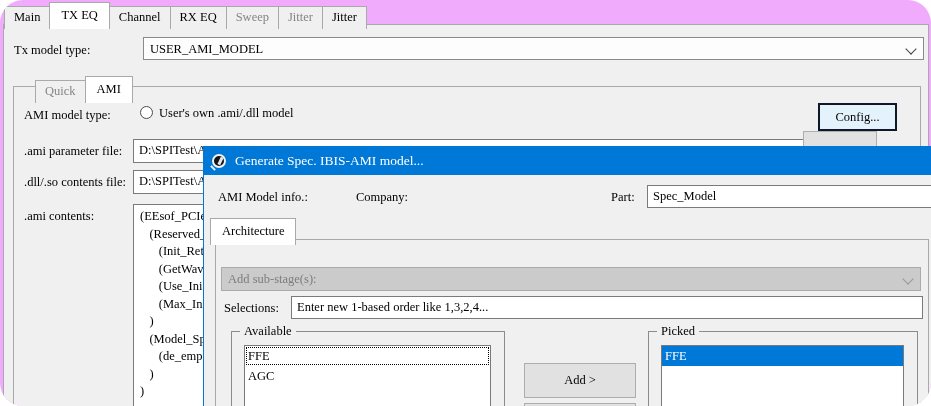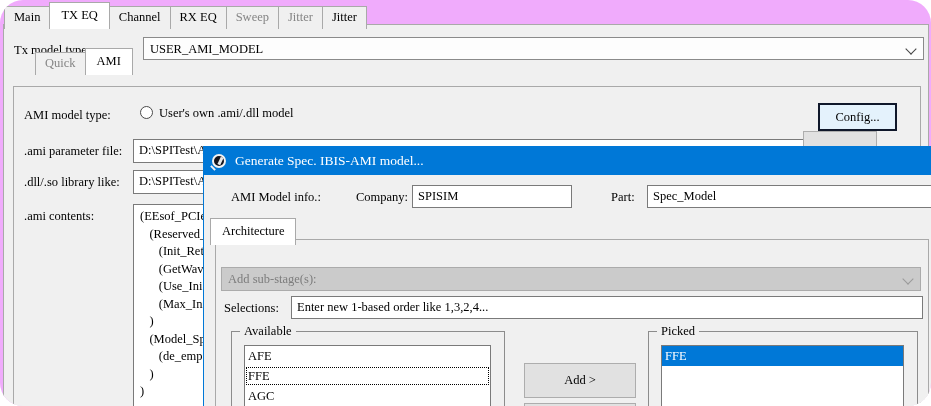--- a/index.html
+++ b/index.html
@@ -91,73 +91,71 @@
   </div>
 
   <div class="panel" style="left:3px;top:24px;width:924px;height:390px;"></div>
 
   <div class="lbl" style="left:14px;top:43px;">Tx model type:</div>
   <div class="combo" style="left:143px;top:37px;width:781px;height:23px;box-sizing:border-box;">
     <span>USER_AMI_MODEL</span>
     <span class="chev"></span>
   </div>
 
-  <div class="tabbar" style="left:35px;top:48px;">
+  <div class="tabbar" style="left:35px;top:76px;">
     <div class="tab disabled">Quick</div>
     <div class="tab active">AMI</div>
   </div>
   <div class="panel" style="left:13px;top:86px;width:906px;height:328px;"></div>
 
   <div class="lbl" style="left:24px;top:108px;">AMI model type:</div>
   <div class="radioitem" style="left:140px;top:106px;">
     <span class="radio"></span><span>User's own .ami/.dll model</span>
   </div>
   <div class="btn focused" style="left:818px;top:103px;width:75px;height:24px;">Config...</div>
 
   <div class="lbl" style="left:24px;top:144px;">.ami parameter file:</div>
   <div class="field" style="left:133px;top:139px;width:727px;height:19px;">D:\SPITest\AMI</div>
 
   <div class="btn" style="left:803px;top:131px;width:72px;height:16px;"></div>
 
-  <div class="lbl" style="left:24px;top:175px;">.dll/.so library like:</div>
+  <div class="lbl" style="left:24px;top:175px;">.dll/.so contents file:</div>
   <div class="field" style="left:133px;top:170px;width:727px;height:19px;">D:\SPITest\AM</div>
 
   <div class="lbl" style="left:24px;top:209px;">.ami contents:</div>
   <div class="txtarea" style="left:133px;top:204px;width:727px;height:215px;"><div>(EEsof_PCIe_</div><div>   (Reserved_</div><div>      (Init_Ret</div><div>      (GetWav</div><div>      (Use_Ini</div><div>      (Max_Ini</div><div>   )</div><div>   (Model_Spe</div><div>      (de_emp</div><div>   )</div><div>)</div></div>
 
   <div class="dialog">
     <div class="titlebar">
       <span class="appicon"></span>
       <span>Generate Spec. IBIS-AMI model...</span>
     </div>
 
-    <div class="lbl" style="left:27px;top:43px;">AMI Model info.:</div>
+    <div class="lbl" style="left:14px;top:43px;">AMI Model info.:</div>
     <div class="lbl" style="left:152px;top:43px;">Company:</div>
-    <div class="field" style="left:208px;top:38px;width:148px;height:18px;">SPISIM</div>
     <div class="lbl" style="left:407px;top:43px;">Part:</div>
     <div class="field" style="left:443px;top:38px;width:284px;height:18px;">Spec_Model</div>
 
     <div class="dtabbar">
       <div class="tab active">Architecture</div>
     </div>
 
     <div class="panel" style="left:11px;top:92px;width:712px;height:175px;background:#f0f0f0;">
 
       <div class="combo disabled" style="left:5px;top:27px;width:700px;height:24px;box-sizing:border-box;">
         <span>Add sub-stage(s):</span>
         <span class="chev"></span>
       </div>
 
       <div class="lbl" style="left:8px;top:61px;">Selections:</div>
       <div class="field" style="left:75px;top:56px;width:620px;height:18px;">Enter new 1-based order like 1,3,2,4...</div>
 
       <div class="group" style="left:15px;top:91px;width:272px;height:90px;">
         <span class="glabel">Available</span>
         <div class="list" style="left:12px;top:13px;width:245px;height:72px;">
-          <div class="li">AFE</div>
           <div class="li focus">FFE</div>
           <div class="li">AGC</div>
         </div>
       </div>
 
       <div class="btn" style="left:308px;top:123px;width:110px;height:33px;">Add &gt;</div>
       <div class="btn" style="left:308px;top:163px;width:110px;height:20px;"></div>
 
       <div class="group" style="left:432px;top:91px;width:268px;height:90px;">
         <span class="glabel">Picked</span>

